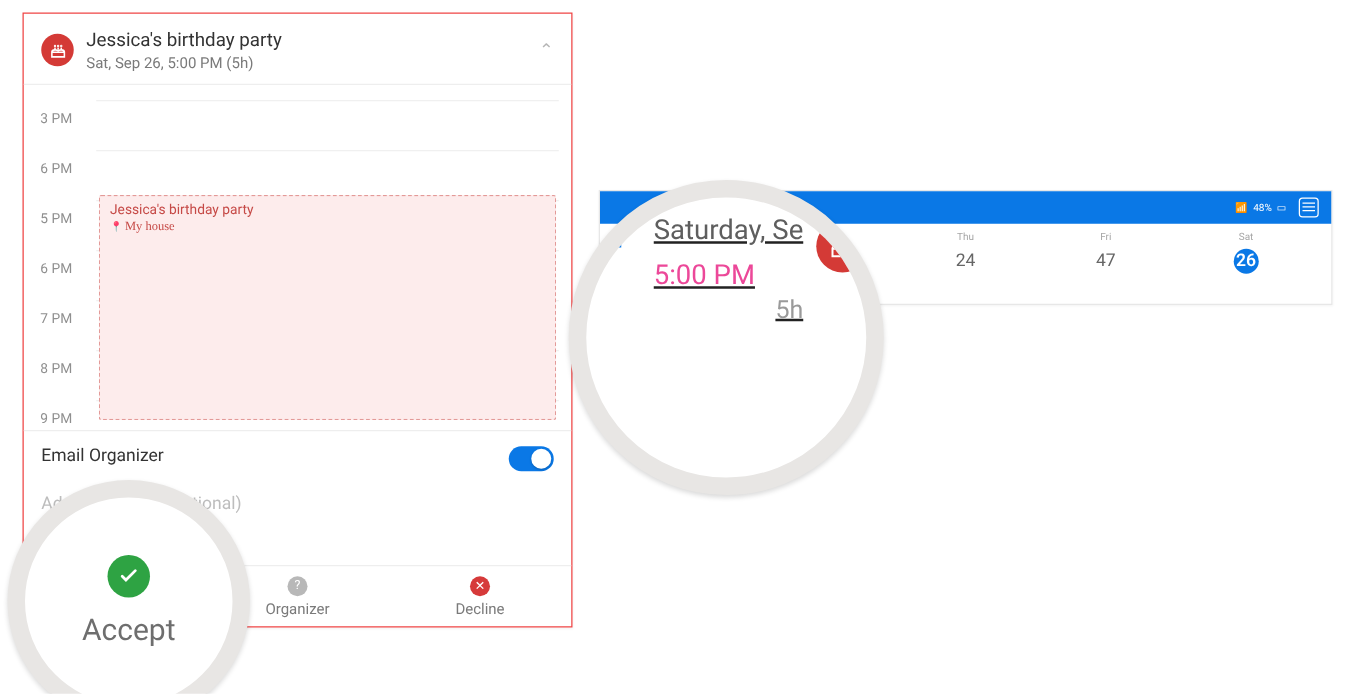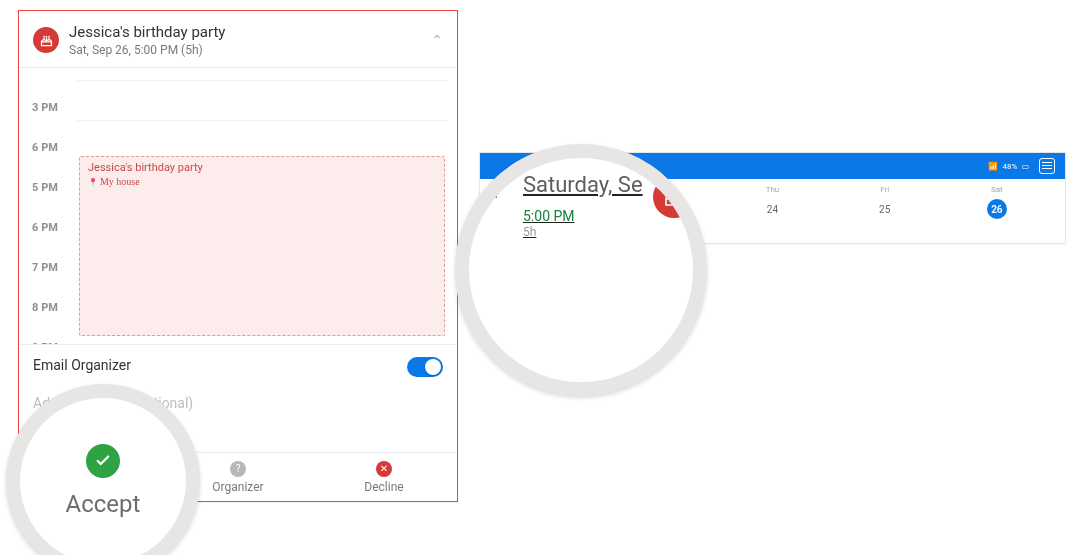--- a/index.html
+++ b/index.html
@@ -40,24 +40,23 @@
   .schedule {
     border-top: 1px solid #eee;
     padding: 6px 0 0 0;
     height: 270px;
     overflow: hidden;
     position: relative;
   }
   .hour-row {
     display: flex;
     height: 40px;
-    align-items: flex-end;
+    align-items: center;
     border-top: 0;
     position: relative;
-    font-weight: bold;
   }
   .hour-label {
     width: 52px;
     text-align: center;
     font-size: 11px;
     color: #8f8f8f;
     padding-top: 0;
     line-height: 13px;
   }
   .hour-line {
@@ -206,21 +205,21 @@
     align-items: center;
     font-size: 9px;
     color: #666;
     gap: 5px;
     width: 36px;
   }
   .day-col .dow { color: #a6a6a6; font-size: 8px; }
   .day-num {
     width: 20px; height: 20px; border-radius: 50%;
     display: flex; align-items: center; justify-content: center;
-    font-size: 10px;
+    font-size: 14px;
   }
   .day-num.sel {
     background: #0a78e6;
     color: #fff;
     font-weight: 600;
   }
   .underline-bar {
     width: 14px; height: 2px; background: #c8c8c8; border-radius: 1px;
     margin-top: -1px;
   }
@@ -251,24 +250,24 @@
     flex: 1;
     display: flex;
     align-items: flex-start;
     padding: 14px 8px 0 26px;
     color: #555;
     font-size: 23px;
     gap: 10px;
   }
   .callout-sat .sat-mid .leftcol { line-height: 1.2; }
   .callout-sat .time-big {
-    font-size: 14px; color: #15803d;
+    font-size: 22px; color: #ec4899;
   }
   .callout-sat .dur-big {
-    font-size: 12px; color: #9a9a9a;
+    font-size: 20px; color: #9a9a9a; text-align: right;
   }
   .callout-sat .cake-bg {
     width: 42px; height: 42px; border-radius: 50%;
     background: #d43a36;
     display: flex; align-items: center; justify-content: center;
     margin-left: auto;
     margin-right: 0;
     margin-top: 4px;
     flex-shrink: 0;
   }
@@ -390,21 +389,21 @@
       <span class="dow">Wed</span>
       <span class="day-num">23</span>
       <span class="underline-bar"></span>
     </div>
     <div class="day-col">
       <span class="dow">Thu</span>
       <span class="day-num">24</span>
     </div>
     <div class="day-col">
       <span class="dow">Fri</span>
-      <span class="day-num">25</span>
+      <span class="day-num">47</span>
     </div>
     <div class="day-col">
       <span class="dow">Sat</span>
       <span class="day-num sel">26</span>
     </div>
   </div>
 </div>
 
 <div class="callout-sat">
   <div class="sat-top"></div>

